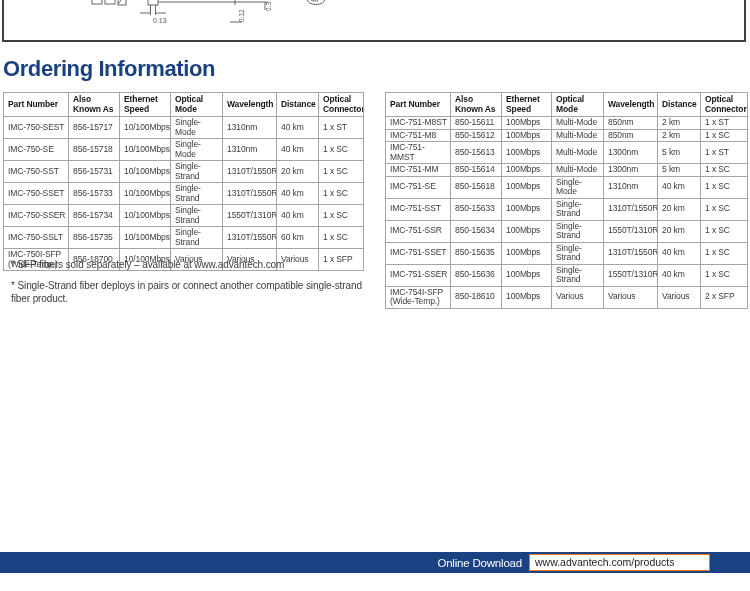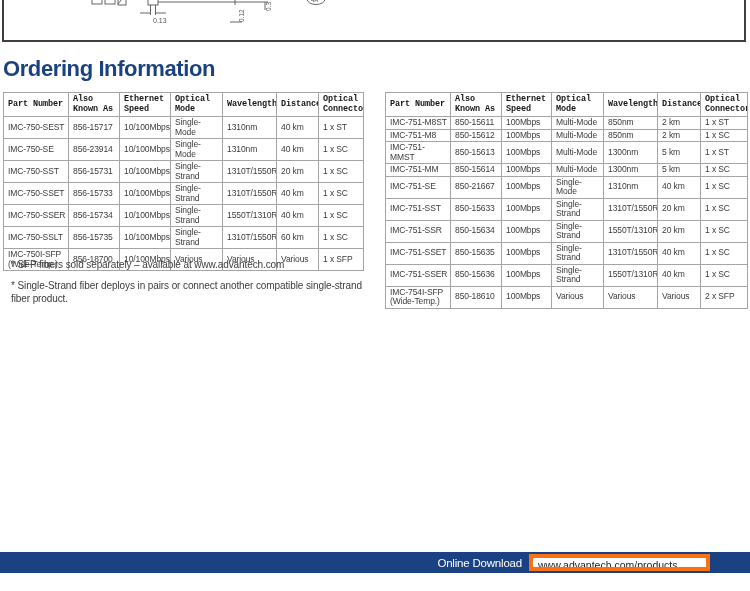--- a/index.html
+++ b/index.html
@@ -17,35 +17,35 @@
              color:#1a4180; letter-spacing:-0.4px; }
 
   
   .tbl-wrap { position:absolute; top:92px; }
   .tbl-left  { left:3px;  width:360px; }
   .tbl-right { left:385px; width:362px; }
   table { border-collapse:collapse; table-layout:fixed; width:100%;
           font-size:8.5px; color:#3b3b3b; letter-spacing:-0.1px; }
   table { border:1px solid #7e7e7e; }
   th, td { border:1px solid #a5a5a5; text-align:left; vertical-align:middle; overflow:hidden; }
-  th { font-weight:bold; color:#161616; padding:2px 2px 2px 4px; height:21px; line-height:9.5px;font-family:Liberation Mono, monospace; }
+  th { font-weight:bold; color:#161616; padding:2px 2px 2px 4px; height:21px; line-height:9.5px; }
   td { padding:1px 2px 1px 4px; height:12px; line-height:9.5px; }
 
   
   .footnotes { position:absolute; left:3px; top:250px; width:382px;
                font-size:10px; line-height:13px; color:#3c3c3c; letter-spacing:-0.1px; }
   .footnotes p { margin:8px; }
 
   
   .footer-bar { position:absolute; left:0; top:552px; width:750px; height:21px;
                 background:#1a4182; display:flex; align-items:center;
                 justify-content:flex-end; padding-right:40px; }
   .footer-label { color:#ffffff; font-weight:normal; font-size:11.5px;
                   margin-right:7px; white-space:nowrap; letter-spacing:-0.2px; }
-  .footer-url { width:181px; height:17px; background:#ffffff; border:4px solid #f97316;
+  .footer-url { width:181px; height:17px; background:#ffffff; border:1px solid #f97316;
                 font-size:10.5px; line-height:15px; padding-left:5px; color:#1d1d1d;
                 white-space:nowrap; overflow:hidden; }
 </style>
 </head>
 <body>
 
 <div class="page">
 
   <div class="top-box">
     <svg width="744" height="44" viewBox="0 0 744 44">
@@ -110,21 +110,21 @@
             <td>IMC-750-SEST</td>
             <td>856-15717</td>
             <td>10/100Mbps</td>
             <td>Single-Mode</td>
             <td>1310nm</td>
             <td>40 km</td>
             <td>1 x ST</td>
           </tr>
           <tr>
             <td>IMC-750-SE</td>
-            <td>856-23914</td>
+            <td>856-15718</td>
             <td>10/100Mbps</td>
             <td>Single-Mode</td>
             <td>1310nm</td>
             <td>40 km</td>
             <td>1 x SC</td>
           </tr>
           <tr>
             <td>IMC-750-SST</td>
             <td>856-15731</td>
             <td>10/100Mbps</td>
@@ -227,21 +227,21 @@
             <td>IMC-751-MM</td>
             <td>850-15614</td>
             <td>100Mbps</td>
             <td>Multi-Mode</td>
             <td>1300nm</td>
             <td>5 km</td>
             <td>1 x SC</td>
           </tr>
           <tr>
             <td>IMC-751-SE</td>
-            <td>850-21667</td>
+            <td>850-15618</td>
             <td>100Mbps</td>
             <td>Single-Mode</td>
             <td>1310nm</td>
             <td>40 km</td>
             <td>1 x SC</td>
           </tr>
           <tr>
             <td>IMC-751-SST</td>
             <td>850-15633</td>
             <td>100Mbps</td>

